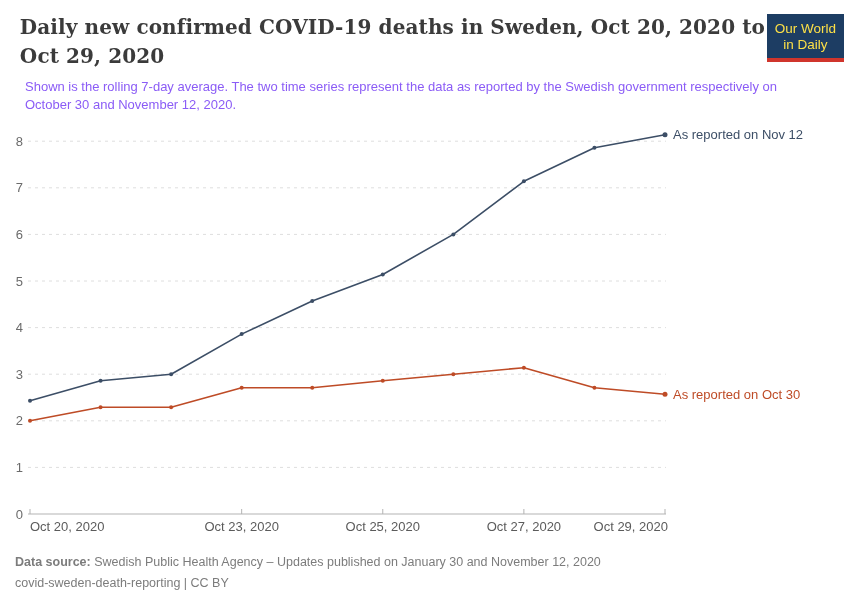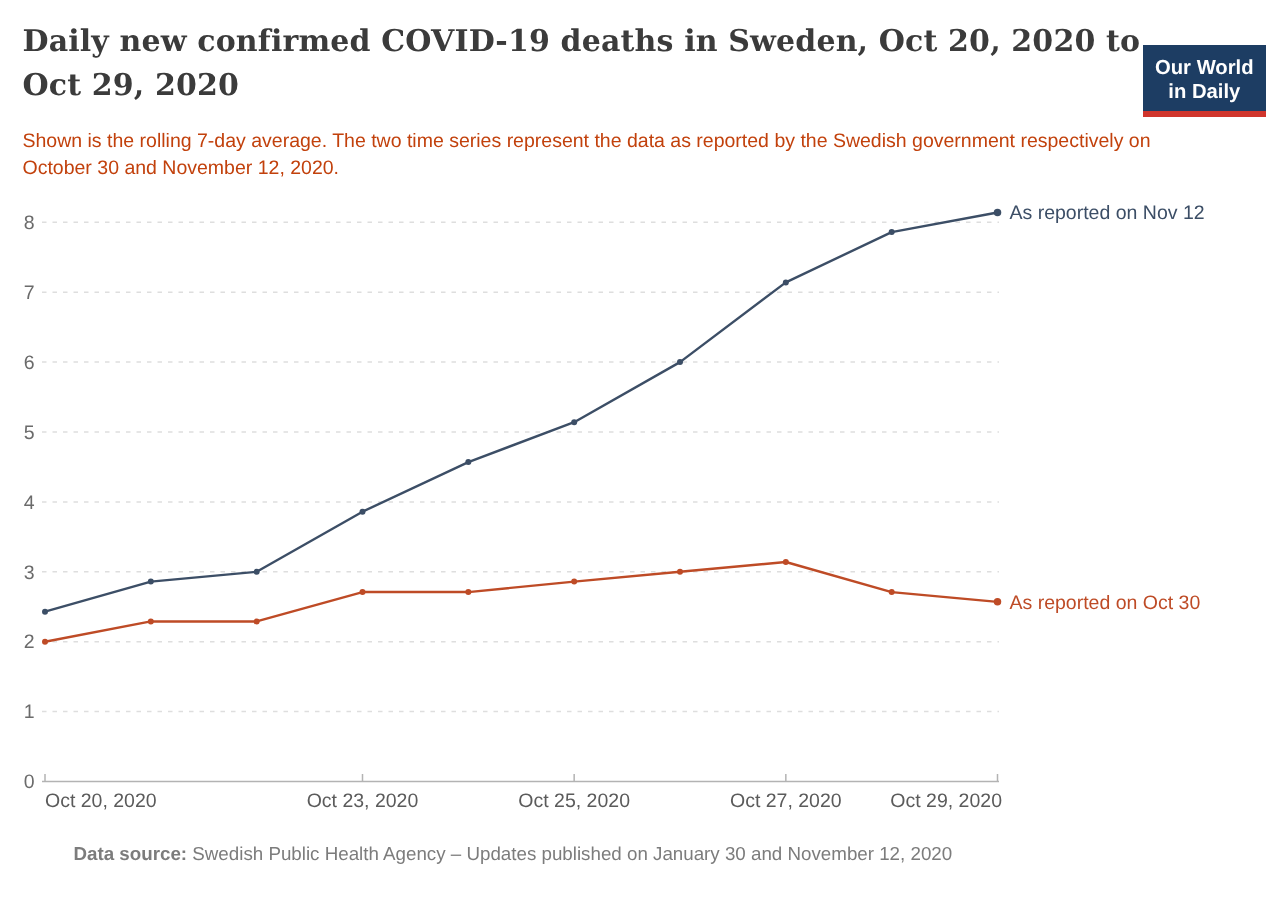--- a/index.html
+++ b/index.html
@@ -1,38 +1,38 @@
 <!DOCTYPE html>
 <html><head>
 <meta charset="utf-8">
 <style>
   html,body{margin:0;padding:0;}
   body{
     width:850px;height:600px;background:#ffffff;position:relative;overflow:hidden;
     font-family:"Liberation Sans",sans-serif;
     -webkit-font-smoothing:antialiased;
   }
-  .header{display:flex;justify-content:flex-start;align-items:flex-start;padding:13px 1px 0 15px;}
+  .header{display:flex;justify-content:center;align-items:flex-start;padding:13px 1px 0 15px;}
   .title{
     font-family:"DejaVu Serif","Liberation Serif",serif;
     font-weight:700;font-size:20px;line-height:1.45;color:#3b3b3b;
     max-width:747px;letter-spacing:.1px;
   }
   .logo{
-    flex:0 0 auto;margin-top:17px;text-align:center;color:#ffffff;
-    font-weight:700;font-size:13.5px;line-height:1.18;
+    flex:0 0 auto;margin-top:1px;text-align:center;color:#fde047;
+    font-weight:400;font-size:13.5px;line-height:1.18;
     padding:7px 8px 5px 8px;min-width:58px;
   }
   .subtitle{
-    padding:7px 15px 0 15px;font-size:13px;line-height:1.42;color:#c2410c;max-width:762px;
+    padding:7px 15px 0 25px;font-size:13px;line-height:1.42;color:#8b5cf6;max-width:762px;
   }
   .chart-wrap{margin-top:2px;}
   svg.chart{display:block;}
   .footer{padding:5px 15px 0 15px;font-size:12.5px;line-height:1.68;color:#7c7c7c;}
-  .footer .bold{font-weight:700;margin-left:34px;}
+  .footer .bold{font-weight:700;}
   .footer a{color:#7c7c7c;text-decoration:none;cursor:pointer;}
 </style>
 </head>
 <body>
 
 <div class="header">
   <div class="title">Daily new confirmed COVID-19 deaths in Sweden, Oct 20, 2020 to Oct 29, 2020</div>
   <div class="logo" style="background: rgb(29, 61, 99); border-bottom: 4px solid rgb(208, 53, 44);">
     <div>Our World</div>
     <div>in Daily</div>
@@ -93,13 +93,14 @@
       <circle cx="453.3333333333333" cy="257.2" r="2" fill="#be4b26"></circle>
       <circle cx="523.8888888888889" cy="250.676" r="2" fill="#be4b26"></circle>
       <circle cx="594.4444444444445" cy="270.714" r="2" fill="#be4b26"></circle>
       <circle cx="665" cy="277.238" r="2.5" fill="#be4b26"></circle>
       <text x="673" y="281.738" fill="#be4b26" font-size="13">As reported on Oct 30</text>
     </svg>
 </div>
 
 <div class="footer">
   <div><span class="bold">Data source:</span><span> Swedish Public Health Agency – Updates published on January 30 and November 12, 2020</span></div>
+  <div><a>covid-sweden-death-reporting</a><span> | </span><a>CC BY</a></div>
 </div>
 
 </body></html>

